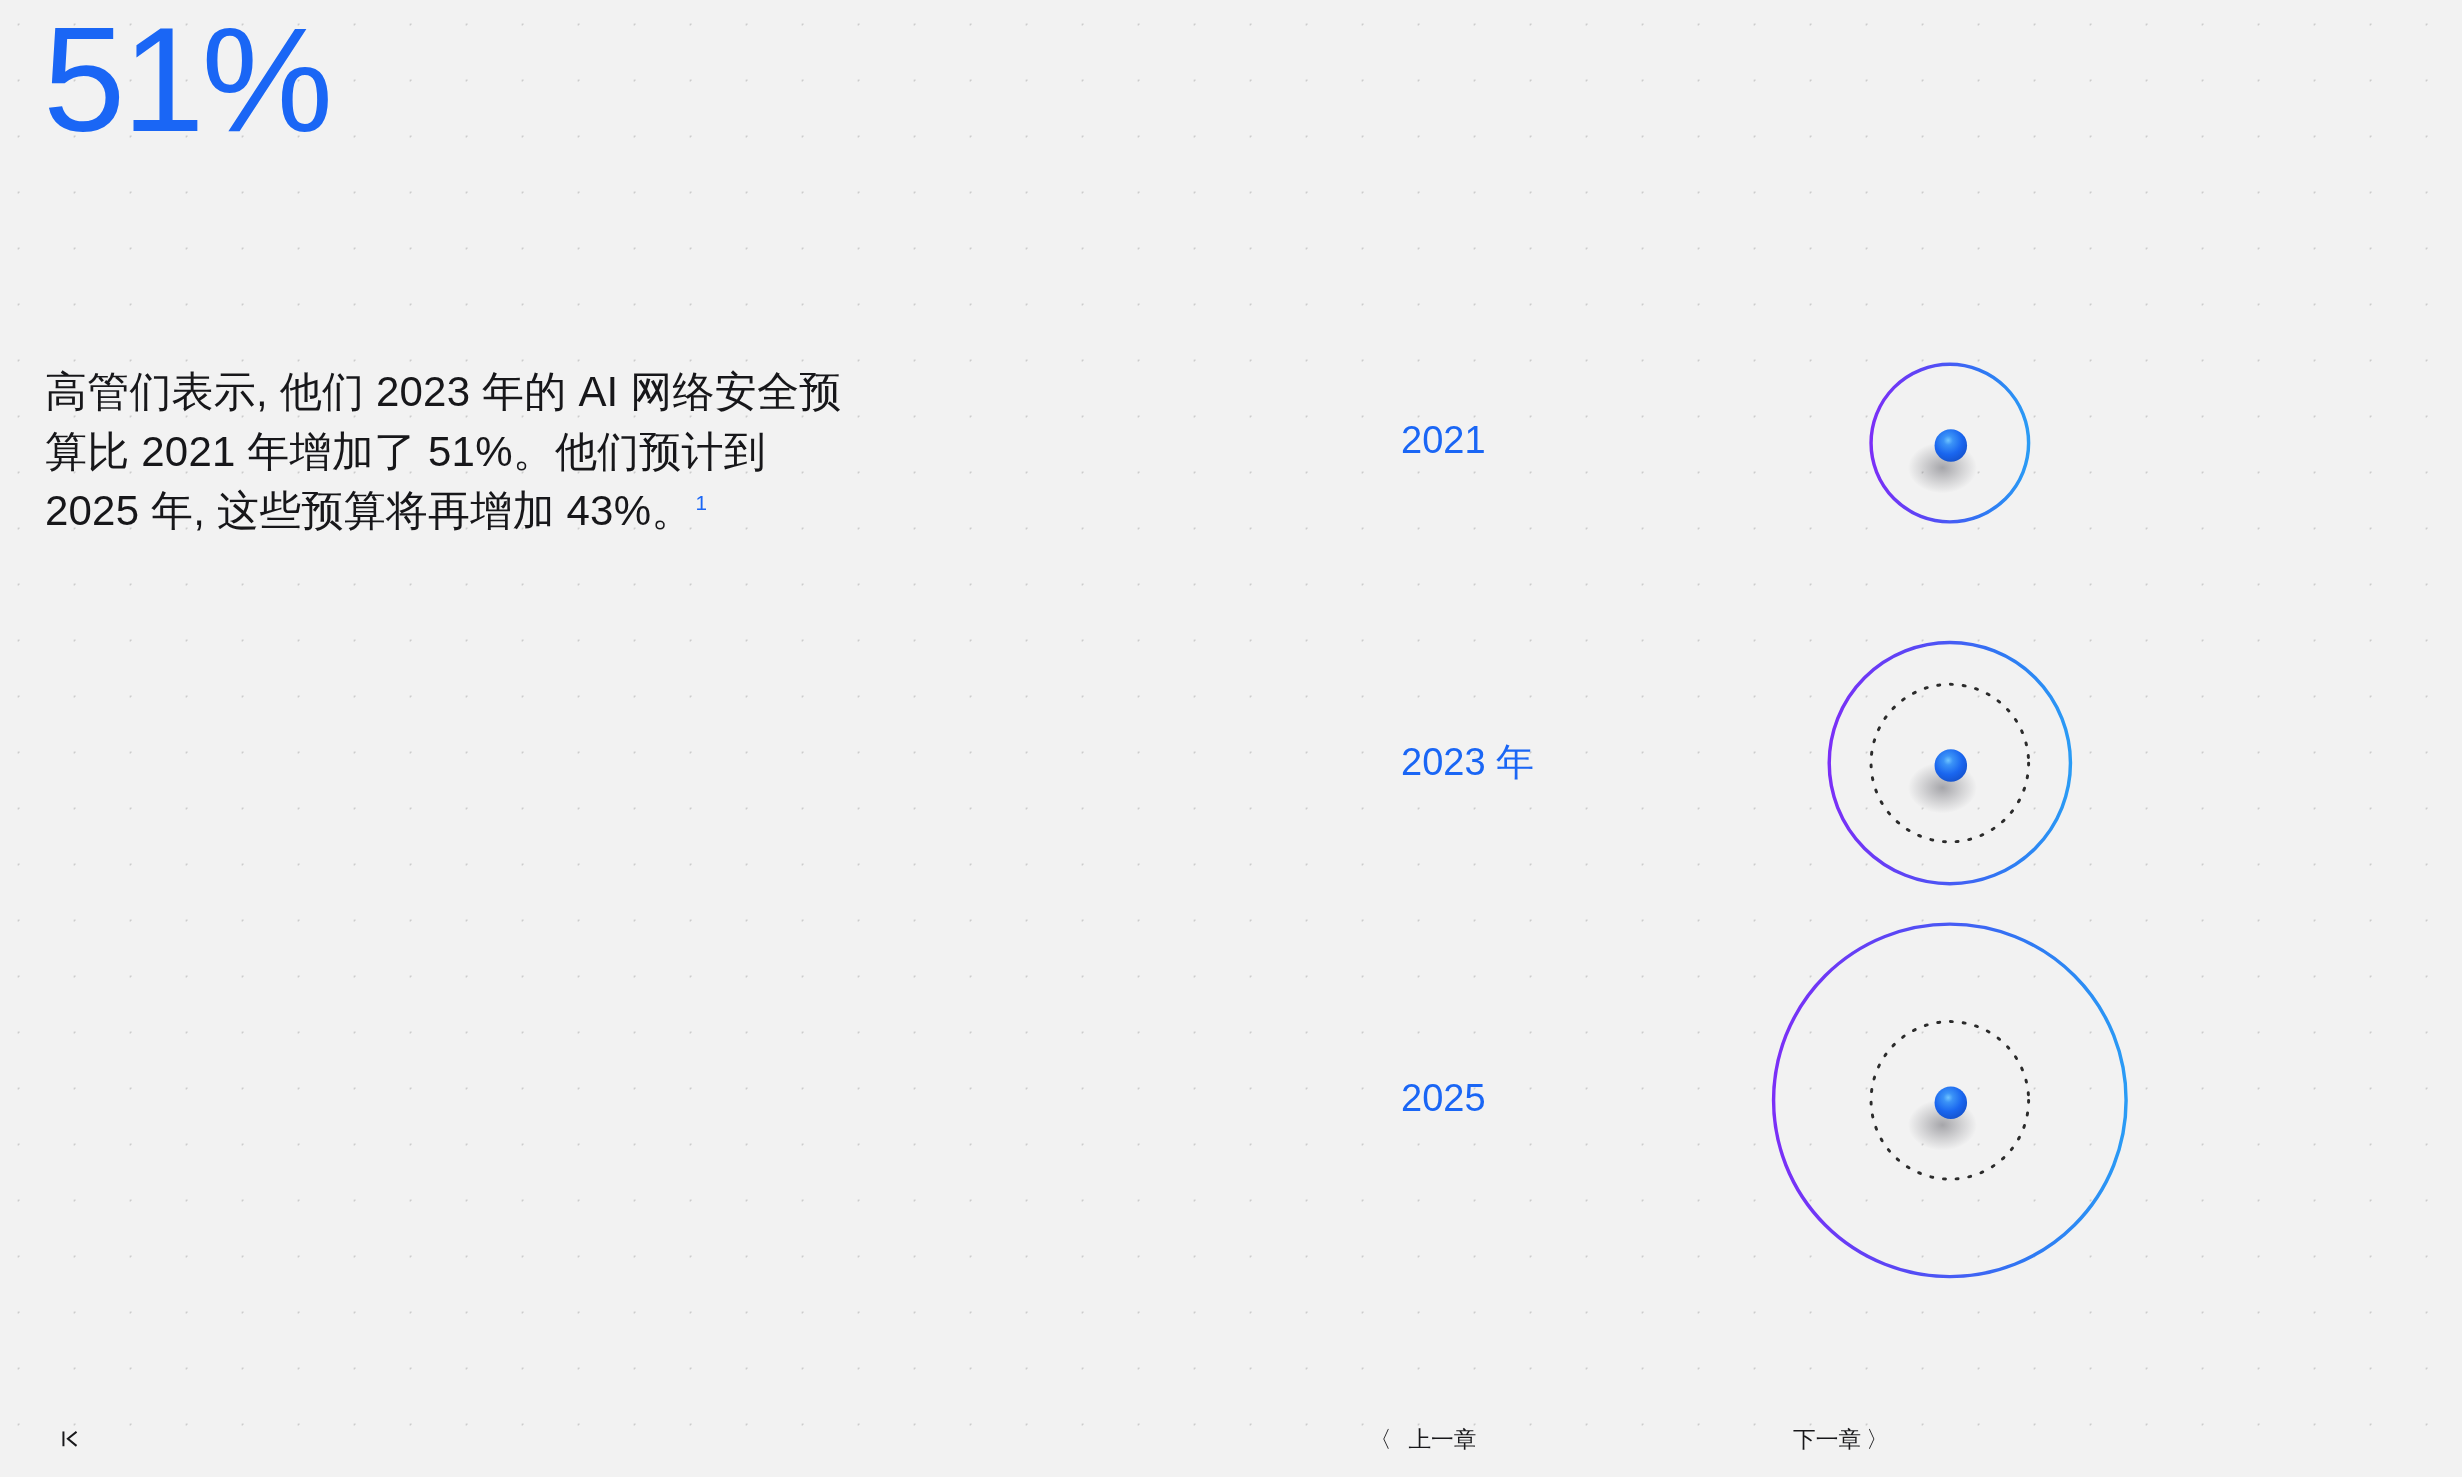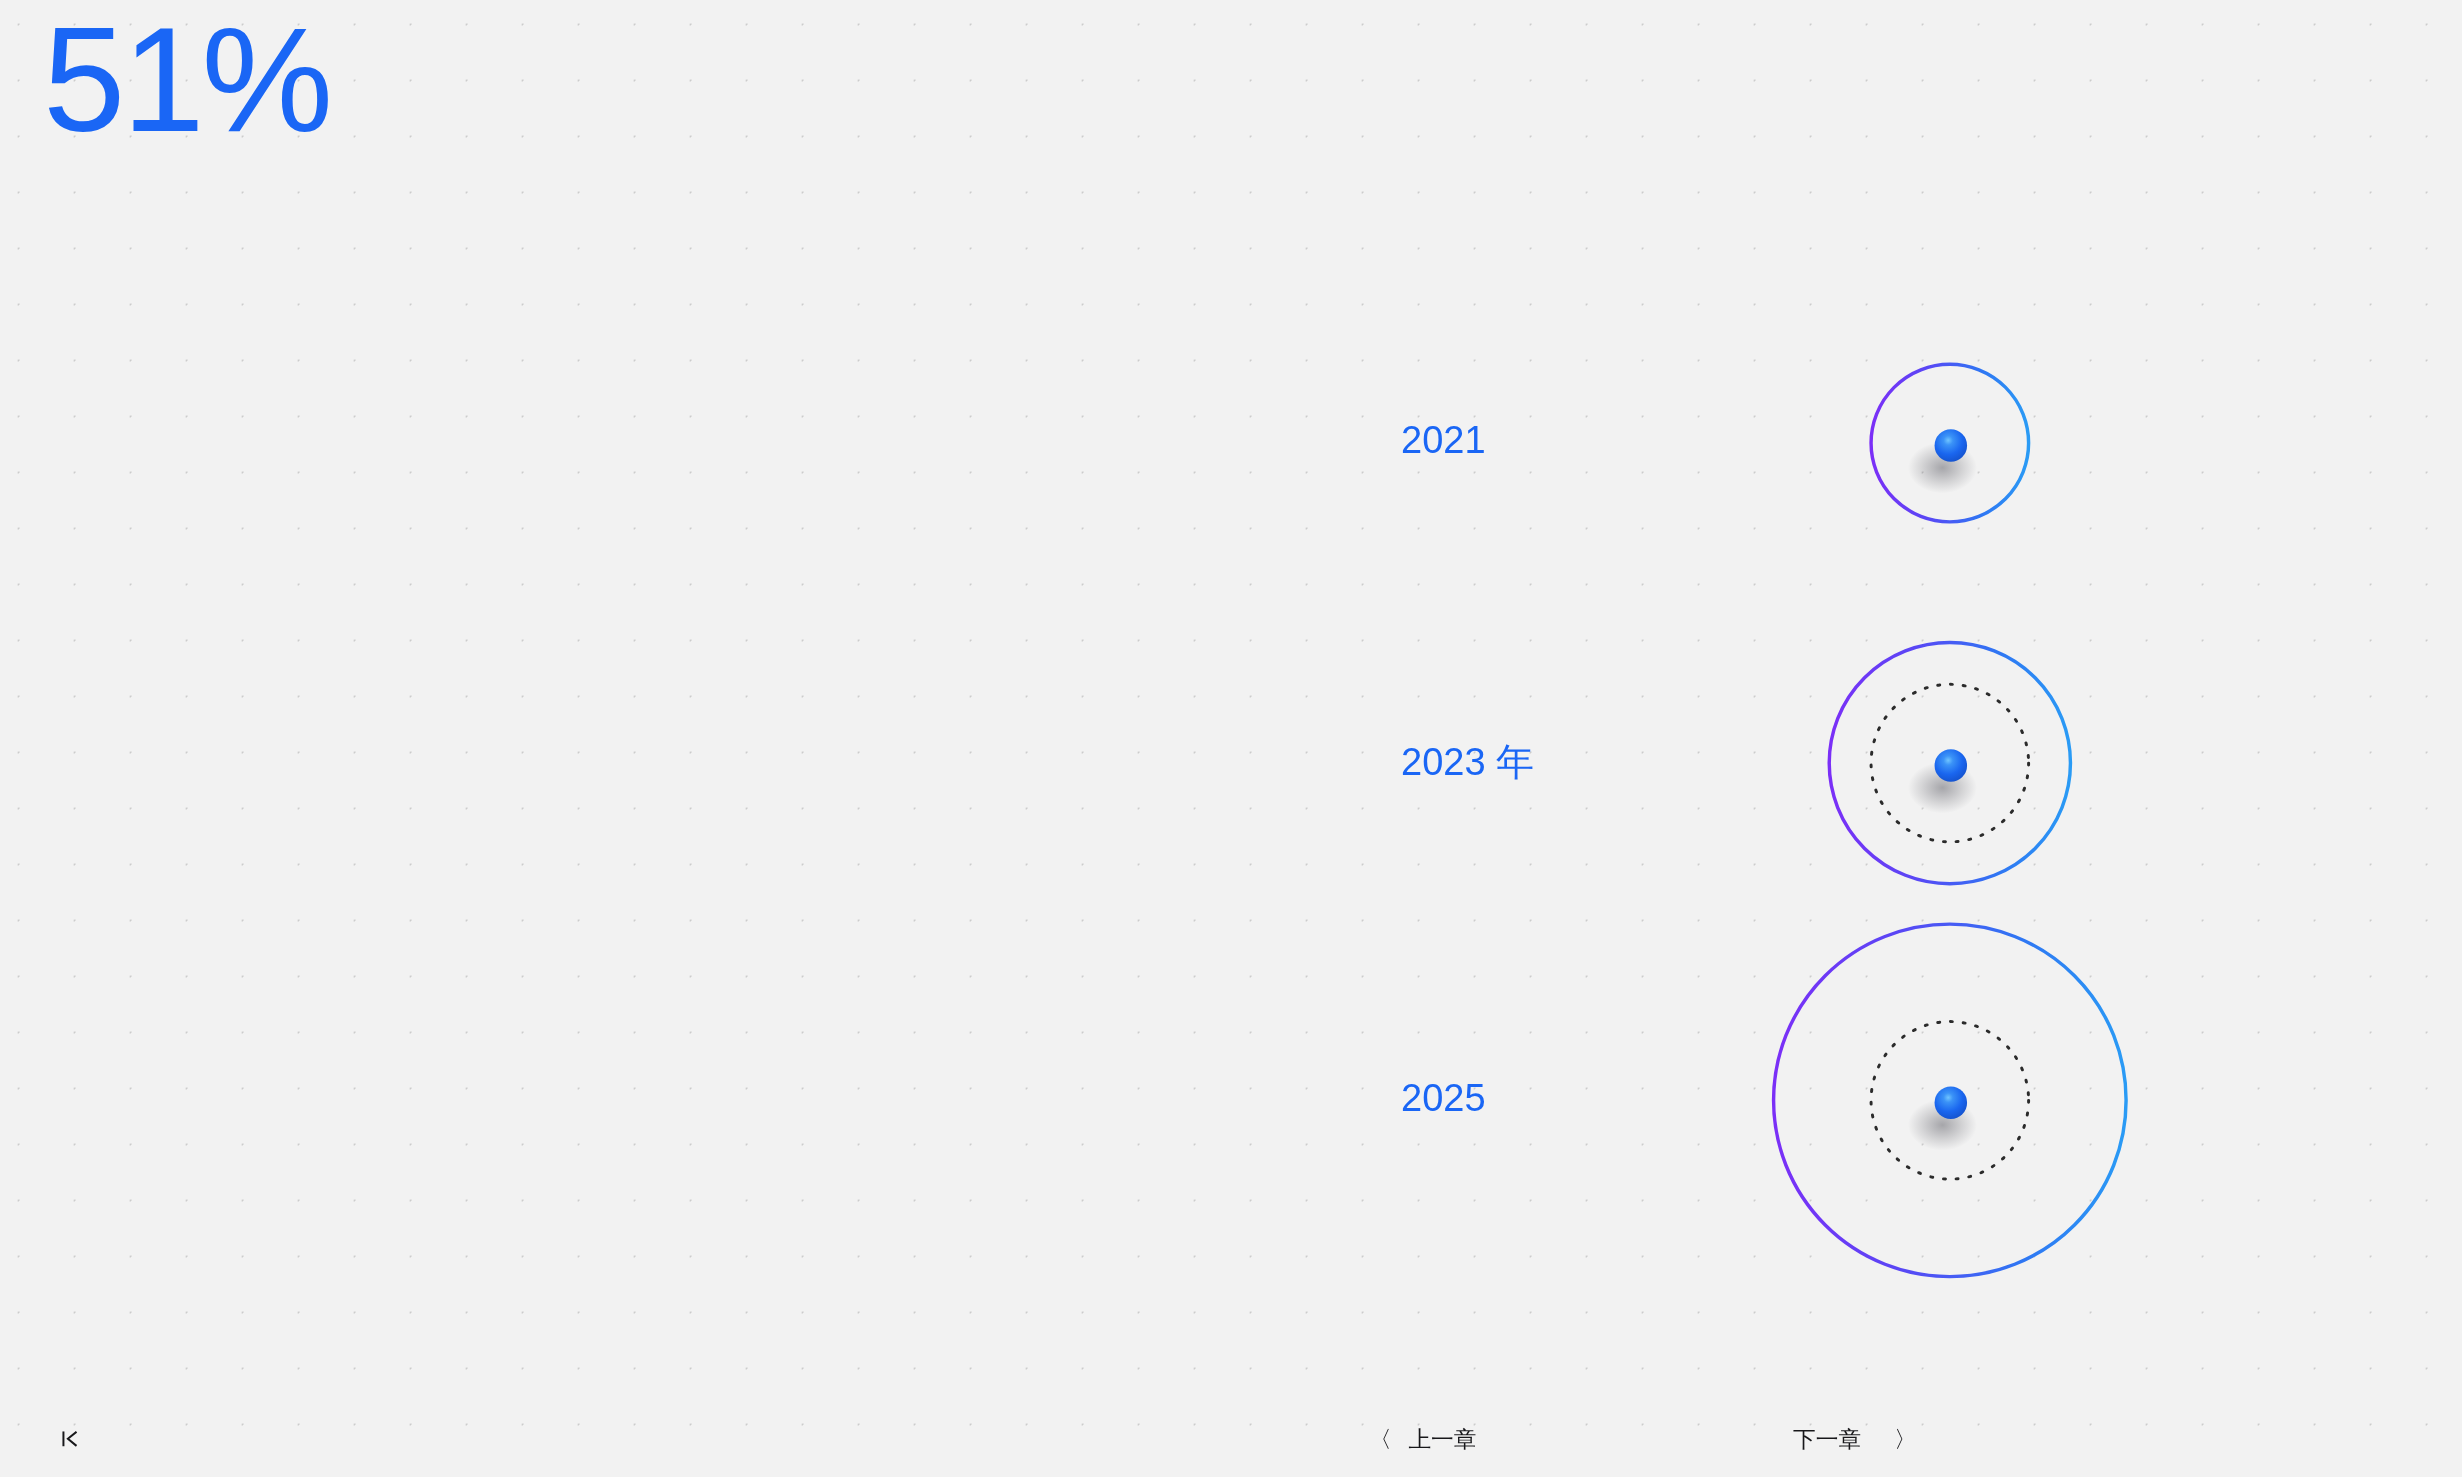--- a/index.html
+++ b/index.html
@@ -105,38 +105,39 @@
     gap: 16.7px;
     color: #17171a;
     font-size: 22.7px;
   }
   .nav-next {
     position: absolute;
     left: 1793px;
     top: 20.7px;
     display: flex;
     align-items: center;
-    gap: 33px;
+    gap: 5px;
     color: #17171a;
     font-size: 22.7px;
   }
   .chev {
     font-size: 22.7px;
     color: #17171a;
     line-height: 1;
     font-family: "Liberation Sans", sans-serif;
   }
 </style>
 </head>
 <body>
 
 <div class="slide">
 
   <div class="stat">51%</div>
 
+  <div class="body-copy"><span>高管们表示, 他们 2023 年的 AI 网络安全预算比 2021 年增加了 51%。他们预计到 2025 年, 这些预算将再增加 43%。</span><sup>1</sup></div>
 
   <div class="diagram">
     <svg width="2626" height="1477" viewBox="0 0 5333 3000" xmlns="http://www.w3.org/2000/svg">
       <defs>
         <linearGradient id="ringGrad" x1="0" y1="0" x2="1" y2="0">
           <stop offset="0%" stop-color="#7b2ff7"></stop>
           <stop offset="35%" stop-color="#5a46f5"></stop>
           <stop offset="70%" stop-color="#2f76f3"></stop>
           <stop offset="100%" stop-color="#2a9bf5"></stop>
         </linearGradient>

